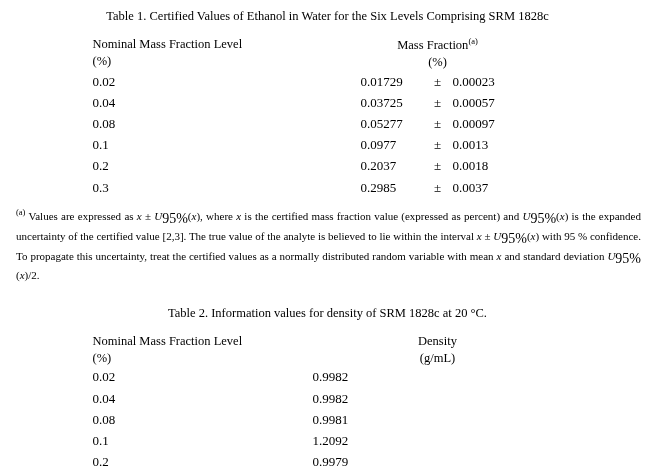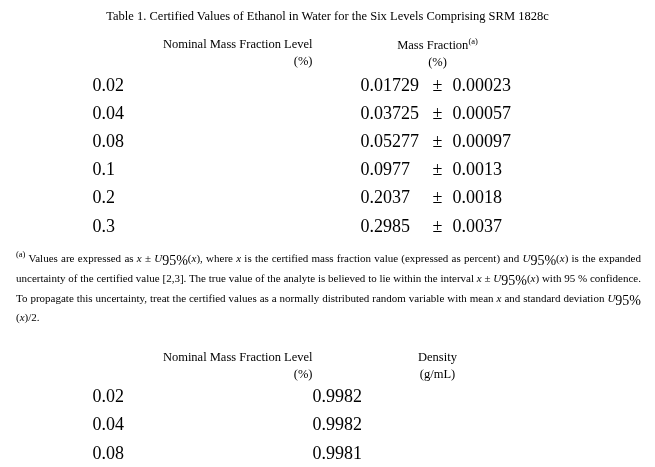--- a/index.html
+++ b/index.html
@@ -34,26 +34,26 @@
     width: 470px;
   }
   .tbl th {
     font-weight: normal;
     font-size: 12.5px;
     padding: 0;
     line-height: 1.35;
     vertical-align: top;
   }
   .tbl td {
-    font-size: 18px;
+    font-size: 13px;
     padding: 1.5px 0;
     line-height: 1.4;
   }
   .col-left {
-    text-align: right;
+    text-align: left;
     width: 220px;
   }
   .col-right {
     text-align: center;
     width: 250px;
   }
   .hdr-sub {
     font-size: 12.5px;
   }
   .val-left {
@@ -188,20 +188,21 @@
           </div>
         </td>
       </tr>
     </tbody>
   </table>
 
   <p class="footnote"><span class="fn-mark">(a)</span><span> Values are expressed as </span><i>x</i><span> ± </span><i>U</i><sub class="sub">95%</sub><span>(</span><i>x</i><span>), where </span><i>x</i><span> is the certified mass fraction value (expressed as percent) and </span><i>U</i><sub class="sub">95%</sub><span>(</span><i>x</i><span>) is the expanded uncertainty of the certified value [2,3]. The true value of the analyte is believed to lie within the interval </span><i>x</i><span> ± </span><i>U</i><sub class="sub">95%</sub><span>(</span><i>x</i><span>) with 95 % confidence. To propagate this uncertainty, treat the certified values as a normally distributed random variable with mean </span><i>x</i><span> and standard deviation </span><i>U</i><sub class="sub">95%</sub><span>(</span><i>x</i><span>)/2.</span></p>
 
   <div class="spacer-1"></div>
 
+  <div class="table-caption">Table 2. Information values for density of SRM 1828c at 20 °C.</div>
 
   <table class="tbl tbl2-wrap">
     <thead>
       <tr>
         <th class="col-left">
           <div>Nominal Mass Fraction Level</div>
           <div class="hdr-sub">(%)</div>
         </th>
         <th class="col-right">
           <div>Density</div>

